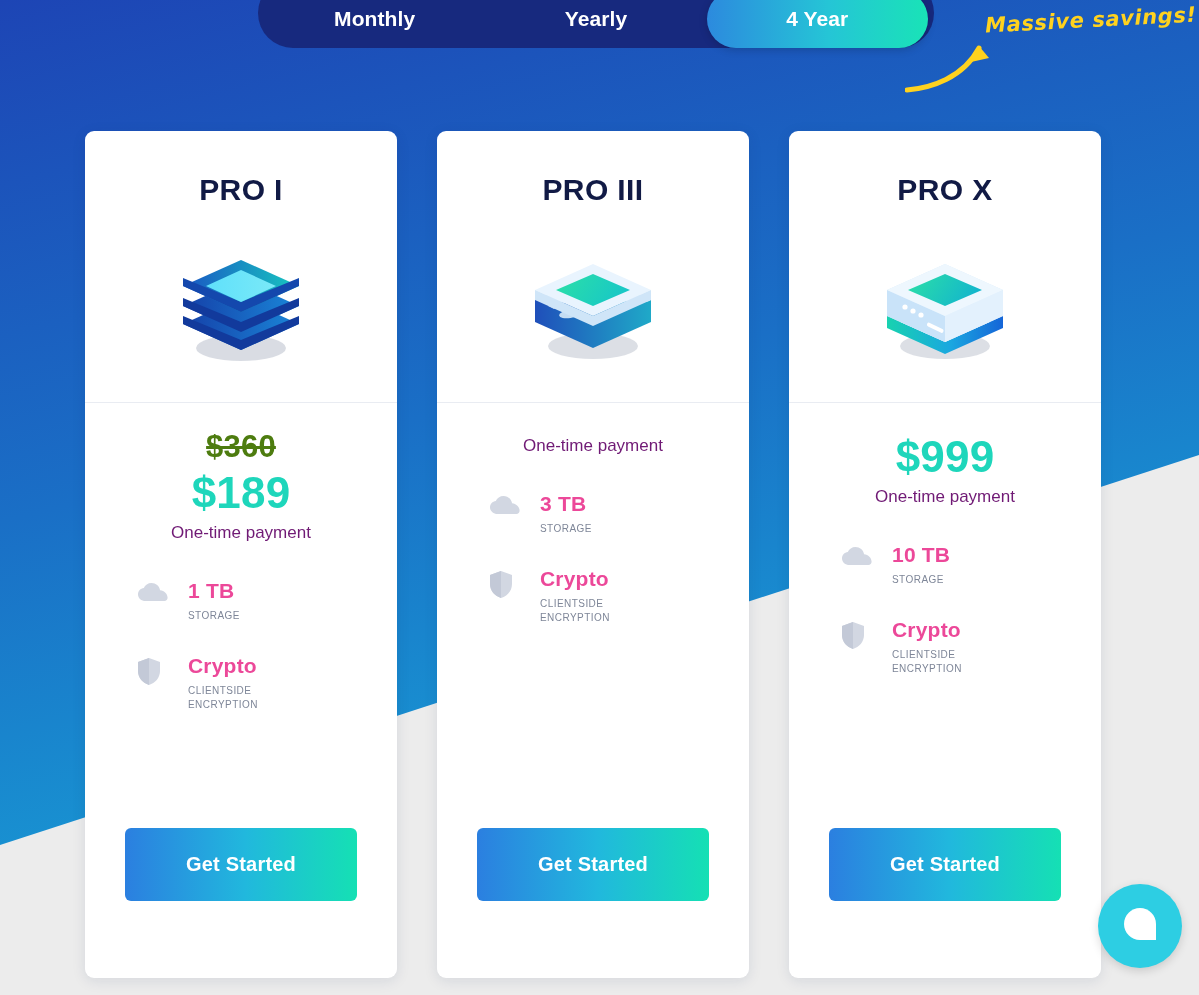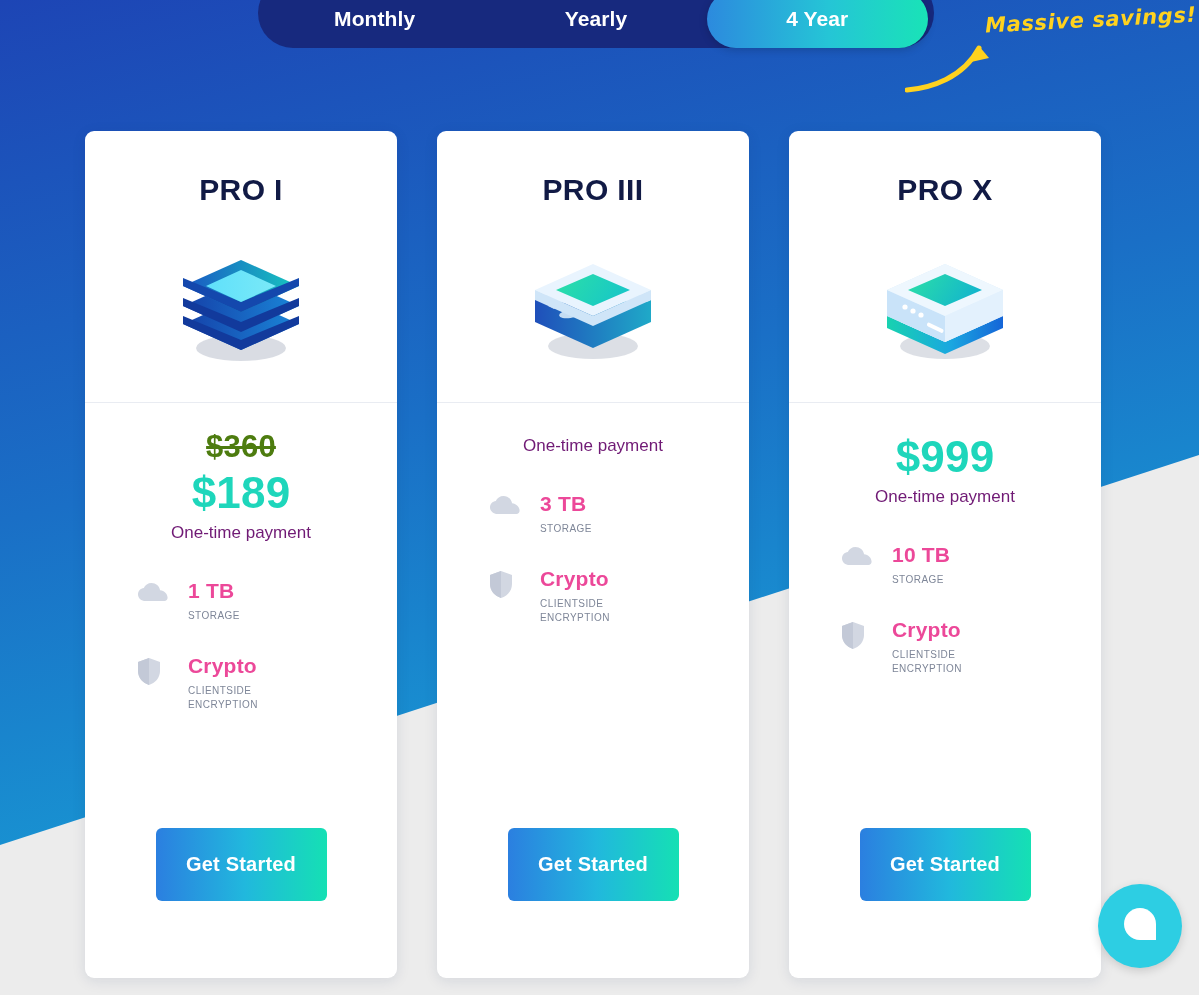--- a/index.html
+++ b/index.html
@@ -202,21 +202,21 @@
   }
 
   .cta-wrap {
     margin-top: auto;
     margin-bottom: 77px;
     width: 100%;
     display: flex;
     justify-content: center;
   }
   .cta {
-    width: 171px;
+    width: 232px;
     height: 73px;
     border: none;
     border-radius: 6px;
     background: linear-gradient(90deg, #2b7fe0 0%, #21b8dd 52%, #15e0b4 100%);
     color: #ffffff;
     font-size: 20px;
     font-weight: bold;
     font-family: "Liberation Sans", sans-serif;
     cursor: pointer;
     letter-spacing: 0.2px;

